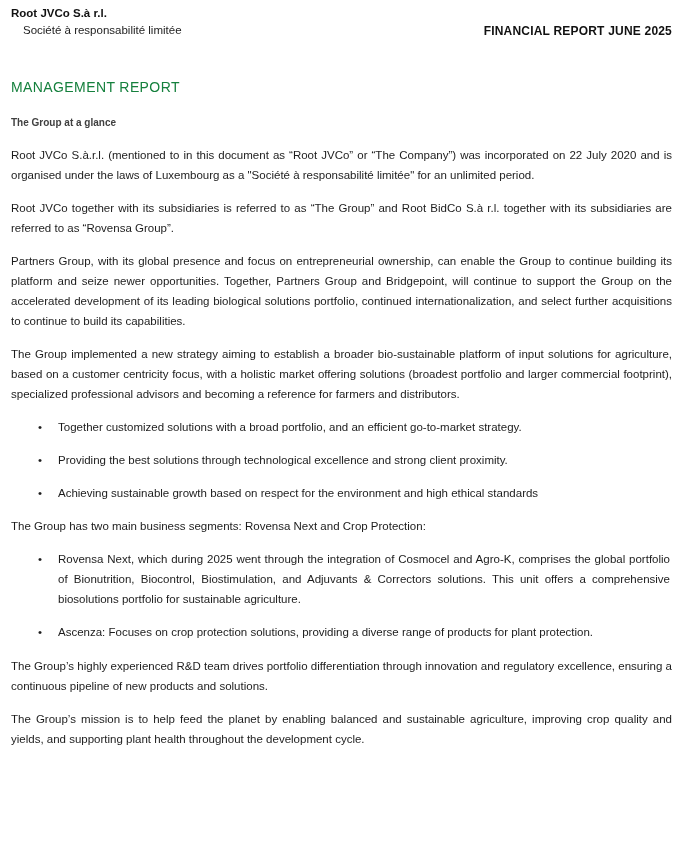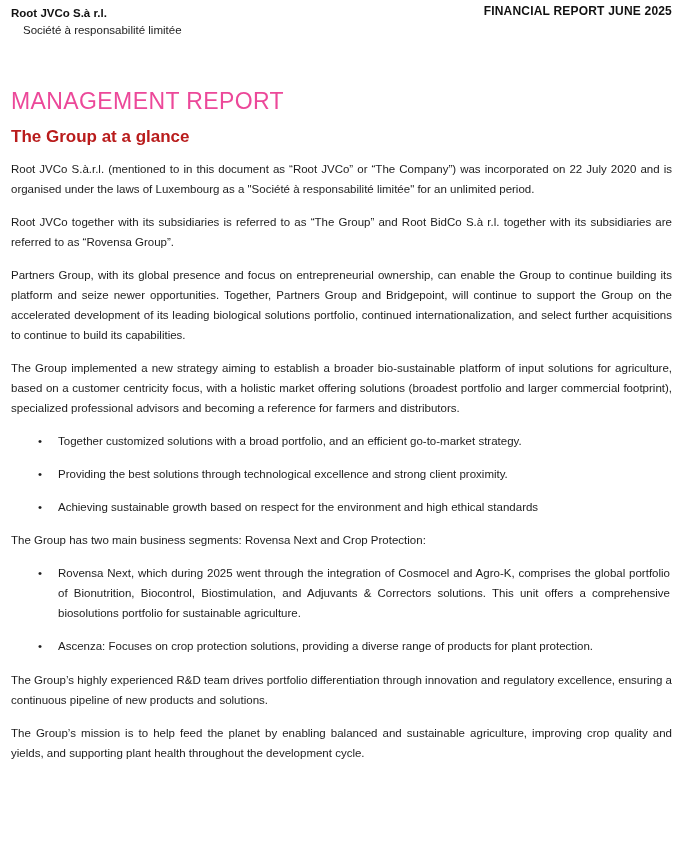--- a/index.html
+++ b/index.html
@@ -17,20 +17,21 @@
   .page {
     box-sizing: border-box;
     width: 683px;
     height: 859px;
     padding: 5px 11px 0 11px;
     background: #ffffff;
   }
   .doc-header {
     display: flex;
     justify-content: space-between;
+    align-items: flex-end;
   }
   .header-left {
     font-size: 11.5px;
     line-height: 17px;
   }
   .company-name {
     font-weight: 700;
     color: #111111;
   }
   .company-type {
@@ -42,33 +43,33 @@
     font-size: 12px;
     line-height: 12px;
     letter-spacing: 0.2px;
     white-space: nowrap;
     padding-bottom: 2px;
     color: #111111;
   }
   .report-label { font-weight: 700; }
   .report-date  { font-weight: 600; }
   h1.doc-title {
-    margin: 50px 0 0 0;
-    font-size: 23px;
+    margin: 36px 0 0 0;
+    font-size: 14px;
     line-height: 24px;
     font-weight: 400;
     letter-spacing: 0.4px;
-    color: #ec4899;
+    color: #15803d;
   }
   h2.section-heading {
     margin: 16px 0 0 0;
-    font-size: 17px;
+    font-size: 10px;
     line-height: 15px;
     font-weight: 700;
-    color: #b91c1c;
+    color: #404040;
   }
   p.body-para {
     margin: 13px 0 0 0;
     font-size: 11.5px;
     line-height: 20px;
     text-align: justify;
   }
   p.body-para.first { margin-top: 15px; }
   p.body-para.tight { margin-top: 14px; }
   ul.bullet-list {

